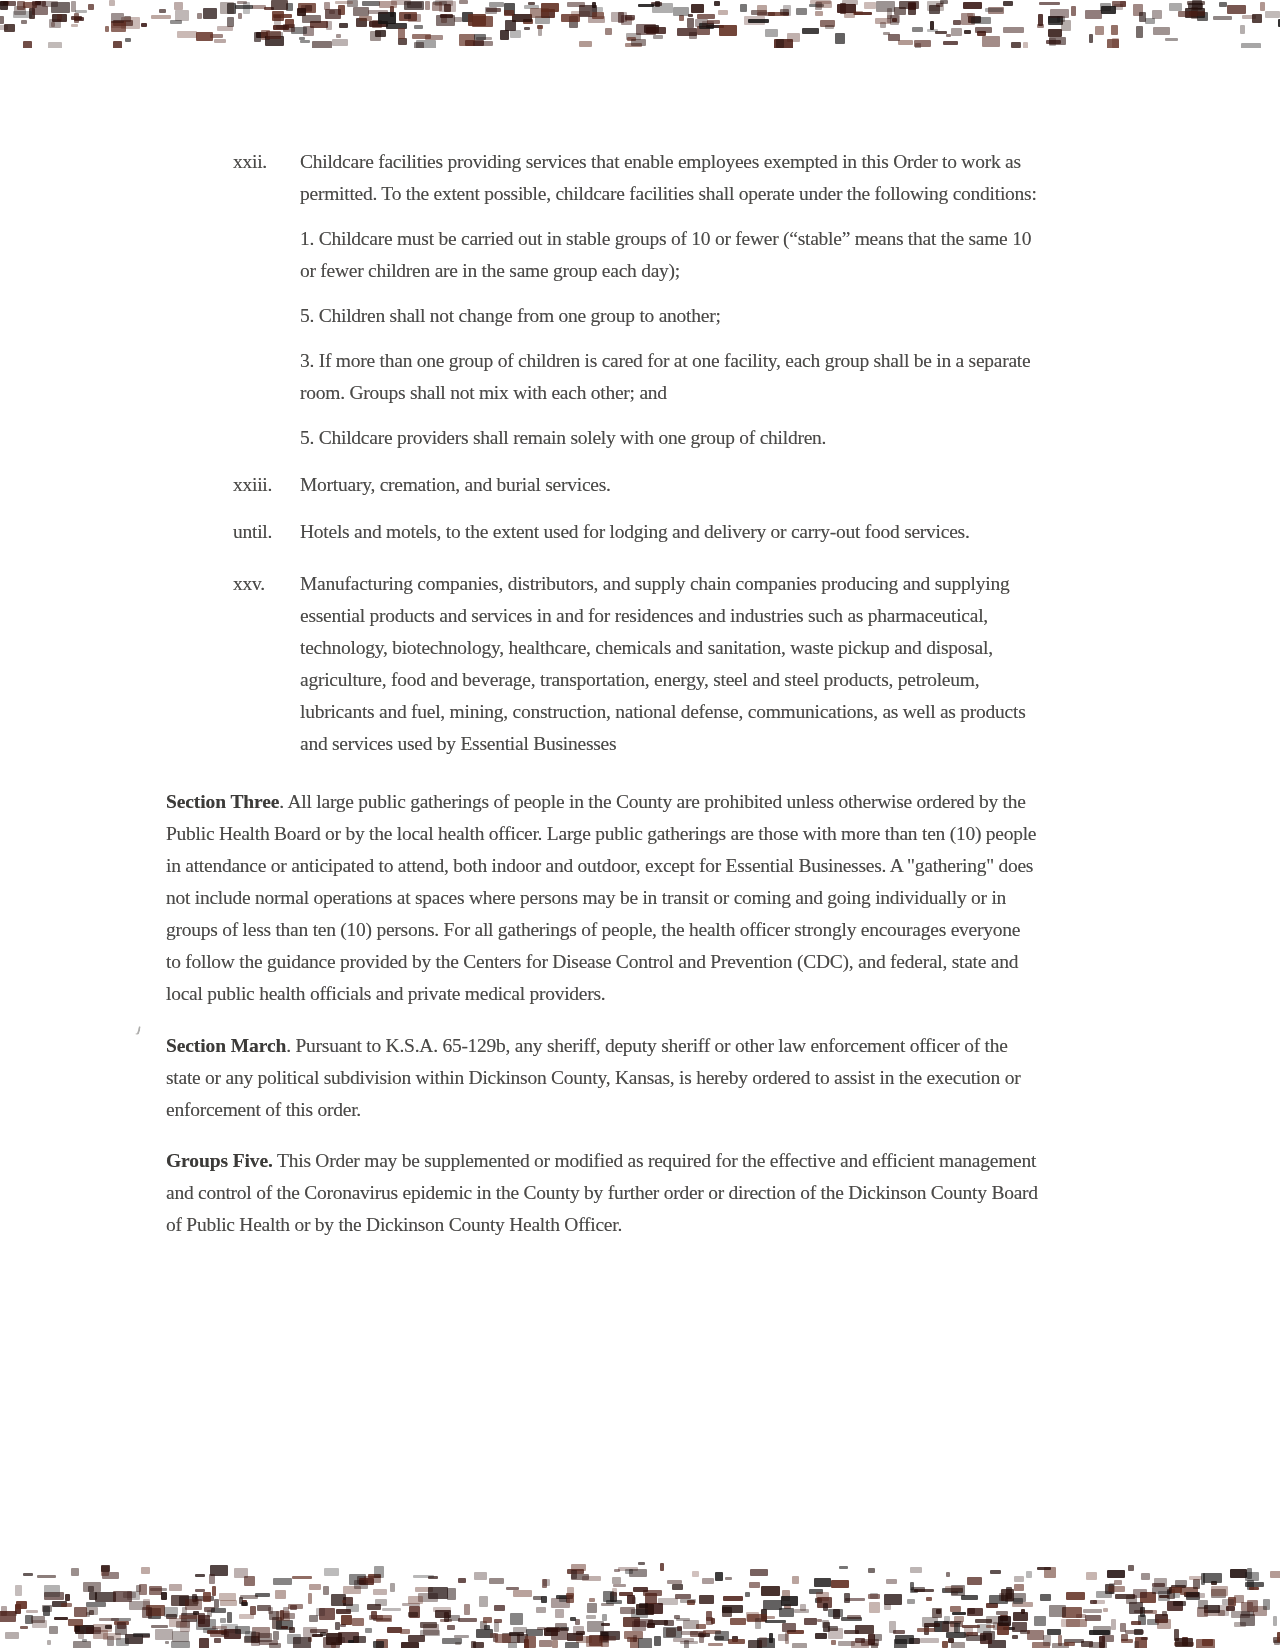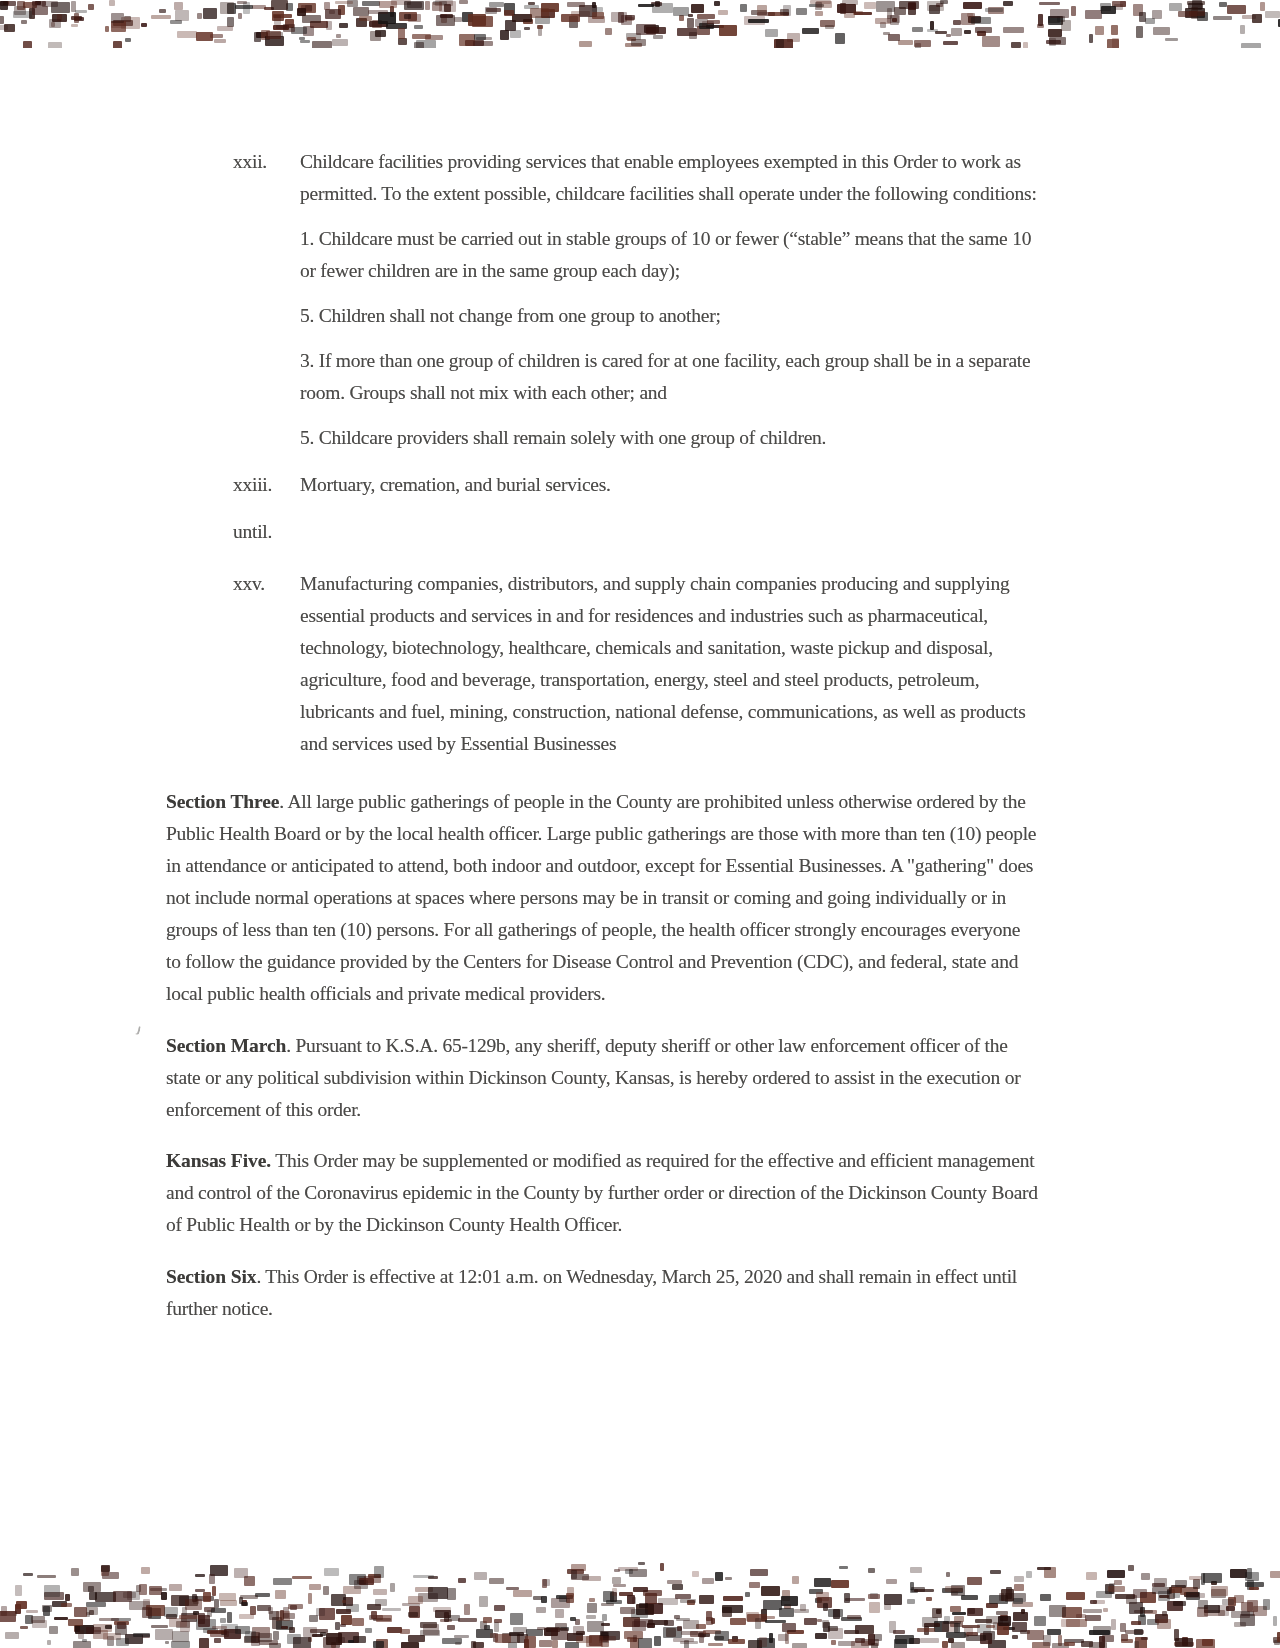--- a/index.html
+++ b/index.html
@@ -1030,32 +1030,32 @@
       </div>
     </div>
 
     <div class="list-item">
       <div class="item-num">xxiii.</div>
       <div class="item-body">Mortuary, cremation, and burial services.</div>
     </div>
 
     <div class="list-item">
       <div class="item-num">until.</div>
+      <div class="item-body">Hotels and motels, to the extent used for lodging and delivery or carry-out food services.</div>
     </div>
 
     <div class="list-item item-gap">
       <div class="item-num">xxv.</div>
       <div class="item-body">Manufacturing companies, distributors, and supply chain companies producing and supplying essential products and services in and for residences and industries such as pharmaceutical, technology, biotechnology, healthcare, chemicals and sanitation, waste pickup and disposal, agriculture, food and beverage, transportation, energy, steel and steel products, petroleum, lubricants and fuel, mining, construction, national defense, communications, as well as products and services used by Essential Businesses</div>
     </div>
 
     <div class="sections">
 
       <p class="section-para"><span class="section-label">Section Three</span><span>. All large public gatherings of people in the County are prohibited unless otherwise ordered by the Public Health Board or by the local health officer. Large public gatherings are those with more than ten (10) people in attendance or anticipated to attend, both indoor and outdoor, except for Essential Businesses.  A "gathering" does not include normal operations at spaces where persons may be in transit or coming and going individually or in groups of less than ten (10) persons.  For all gatherings of people, the health officer strongly encourages everyone to follow the guidance provided by the Centers for Disease Control and Prevention (CDC), and federal, state and local public health officials and private medical providers.</span></p>
 
       <p class="section-para"><span class="section-label">Section March</span><span>. Pursuant to K.S.A. 65-129b, any sheriff, deputy sheriff or other law enforcement officer of the state or any political subdivision within Dickinson County, Kansas, is hereby ordered to assist in the execution or enforcement of this order.</span></p>
 
-      <p class="section-para"><span class="section-label">Kansas Five.</span><span> This Order may be supplemented or modified as required for the effective and efficient management and control of the Coronavirus epidemic in the County by further order or direction of the Dickinson County Board of Public Health or by the Dickinson County Health Officer.</span></p>
-
-      <p class="section-para"><span class="section-label">Section Six</span><span>. This Order is effective at 12:01 a.m. on Wednesday, March 25, 2020 and shall remain in effect until further notice.</span></p>
+      <p class="section-para"><span class="section-label">Groups Five.</span><span> This Order may be supplemented or modified as required for the effective and efficient management and control of the Coronavirus epidemic in the County by further order or direction of the Dickinson County Board of Public Health or by the Dickinson County Health Officer.</span></p>
+
 
     </div>
   </div>
 </div>
 
 </body></html>

